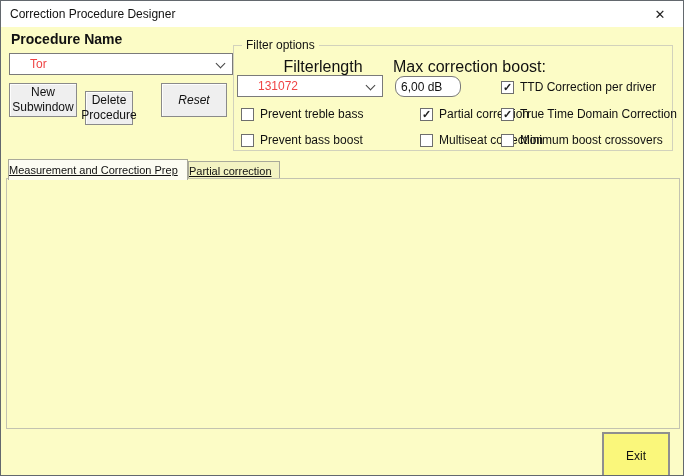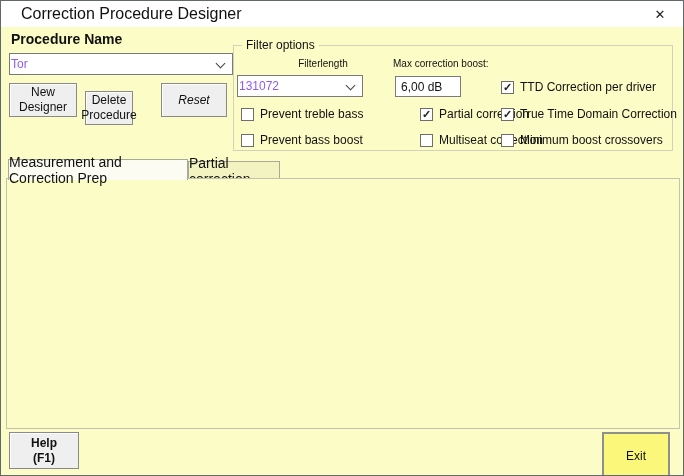--- a/index.html
+++ b/index.html
@@ -1,33 +1,33 @@
 <!DOCTYPE html>
 <html><head>
 <meta charset="utf-8">
 <style>
   html,body{margin:0;padding:0;background:#e8e8e8;}
   *{box-sizing:border-box;font-family:"Liberation Sans",sans-serif;}
   .dialog{position:relative;width:684px;height:476px;background:#FCFCC6;border:1px solid #63686e;overflow:hidden;}
   .titlebar{position:absolute;left:0;top:0;width:100%;height:26px;background:#ffffff;display:flex;align-items:center;}
-  .title{font-size:16px;color:#111;padding-left:20px;}
+  .title{font-size:12px;color:#111;padding-left:9px;}
   .close-btn{position:absolute;right:0;top:0;width:46px;height:26px;display:flex;align-items:center;justify-content:center;font-size:13px;color:#222;cursor:default;}
-  .lbl{position:absolute;font-size:10px;color:#111;white-space:nowrap;}
+  .lbl{position:absolute;font-size:16px;color:#111;white-space:nowrap;}
   .bold-head{font-weight:bold;font-size:14px;}
-  .combo{position:absolute;background:#fff;border:1px solid #7a7a7a;display:flex;align-items:center;font-size:12px;color:#8b5cf6;padding-left:1px;}
+  .combo{position:absolute;background:#fff;border:1px solid #7a7a7a;display:flex;align-items:center;font-size:12px;color:#ef4444;padding-left:20px;}
   .combo .chev{position:absolute;right:8px;top:7px;width:7px;height:7px;border-right:1.5px solid #444;border-bottom:1.5px solid #444;transform:rotate(45deg) scale(1,1);transform-origin:center;margin-top:-1px;}
   .textbox{position:absolute;background:#fff;border:1px solid #7a7a7a;font-size:12px;color:#111;display:flex;align-items:center;padding-left:5px;}
   .btn{position:absolute;background:#efefef;border:1px solid #8a8a8a;box-shadow:inset 1px 1px 0 #fdfdfd;display:flex;align-items:center;justify-content:center;text-align:center;font-size:12px;color:#111;white-space:pre-line;line-height:1.25;}
   .groupbox{position:absolute;border:1px solid #d2d2bc;}
   .groupbox .gb-label{position:absolute;top:-8px;left:8px;background:#FCFCC6;padding:0 4px;font-size:12px;color:#111;text-align:center;}
   .check{position:absolute;display:flex;align-items:center;gap:6px;font-size:12px;color:#111;white-space:nowrap;}
   .check .box{width:13px;height:13px;background:#fff;border:1px solid #6e6e6e;display:flex;align-items:center;justify-content:center;font-size:11px;font-weight:bold;color:#222;line-height:1;flex:0 0 auto;}
   .radio{position:absolute;display:flex;align-items:center;gap:6px;font-size:12px;color:#111;}
   .radio .circ{width:13px;height:13px;border-radius:50%;background:#fff;border:1px solid #6e6e6e;display:flex;align-items:center;justify-content:center;font-size:8px;color:#111;line-height:1;flex:0 0 auto;}
-  .tab{position:absolute;top:158px;height:20px;display:flex;align-items:center;justify-content:center;font-size:14px;color:#111;border:1px solid #a9a99a;border-bottom:none;}
+  .tab{position:absolute;top:158px;height:20px;display:flex;align-items:center;justify-content:flex-start;font-size:11px;color:#111;border:1px solid #a9a99a;border-bottom:none;text-decoration:underline;}
   .tab.active{background:#FCFCF2;height:21px;z-index:3;}
   .tab.inactive{background:#F3F3C2;top:160px;height:18px;}
   .tabpage{position:absolute;left:5px;top:177px;width:674px;height:251px;border:1px solid #c3c3b0;background:#FCFCC6;z-index:1;}
   .underlined{text-decoration:underline;color:#151515;font-size:12.5px;}
   .grid-table{position:absolute;background:#fff;border:1px solid #a0a0a0;display:grid;grid-template-columns:494px 72px 86px;}
   .cell{border-top:1px solid #ababab;border-left:1px solid #ababab;display:flex;align-items:center;font-size:12px;color:#111;padding:0 5px;background:#fff;position:relative;}
   .cell.first-col{border-left:none;}
   .cell.top-row{border-top:none;}
   .cell.num{justify-content:flex-end;}
   .cell.hdr{white-space:pre-line;line-height:1.3;padding-top:2px;}
@@ -49,37 +49,37 @@
   </div>
 
   <div class="lbl bold-head" style="left:10px;top:30px;">Procedure Name</div>
 
   <div class="combo" style="left:8px;top:52px;width:224px;height:22px;">
     <span>Tor</span>
     <span class="chev"></span>
   </div>
 
   <div class="btn" style="left:8px;top:82px;width:68px;height:34px;">New
-Designer</div>
+Subwindow</div>
   <div class="btn" style="left:84px;top:90px;width:48px;height:34px;">Delete
 Procedure</div>
   <div class="btn" style="left:160px;top:82px;width:66px;height:34px;font-style:italic;">Reset</div>
 
   <div class="groupbox" style="left:232px;top:44px;width:440px;height:106px;">
     <span class="gb-label">Filter options</span>
   </div>
 
   <div class="lbl" style="left:262px;top:57px;width:120px;text-align:center;">Filterlength</div>
   <div class="lbl" style="left:392px;top:57px;">Max correction boost:</div>
 
-  <div class="combo" style="left:236px;top:74px;width:126px;height:22px;">
+  <div class="combo" style="left:236px;top:74px;width:146px;height:22px;">
     <span>131072</span>
     <span class="chev"></span>
   </div>
-  <div class="textbox" style="left:394px;top:75px;width:66px;height:21px;">
+  <div class="textbox" style="left:394px;top:75px;width:66px;height:21px;border-radius:9px;">
     <span>6,00 dB</span>
   </div>
 
   <div class="check" style="left:500px;top:79px;">
     <span class="box">✓</span>
     <span>TTD Correction per driver</span>
   </div>
 
   <div class="check" style="left:240px;top:106px;">
     <span class="box"></span>
@@ -167,17 +167,15 @@
 
     <div class="cell first-col">24 000 Hz (FS / 2)</div>
     <div class="cell num">1,000</div>
     <div class="cell num">0,042 ms</div>
 
     <div class="cell first-col">Mid Frequency: 260 Hz</div>
     <div class="cell num">4,000</div>
     <div class="cell num">15,385 ms</div>
   </div>
 
-  <div class="btn help-btn" style="left:8px;top:431px;width:70px;height:37px;">Help
-(F1)</div>
   <div class="btn exit-btn" style="left:601px;top:431px;width:68px;height:48px;">Exit</div>
 
 </div>
 
 </body></html>

